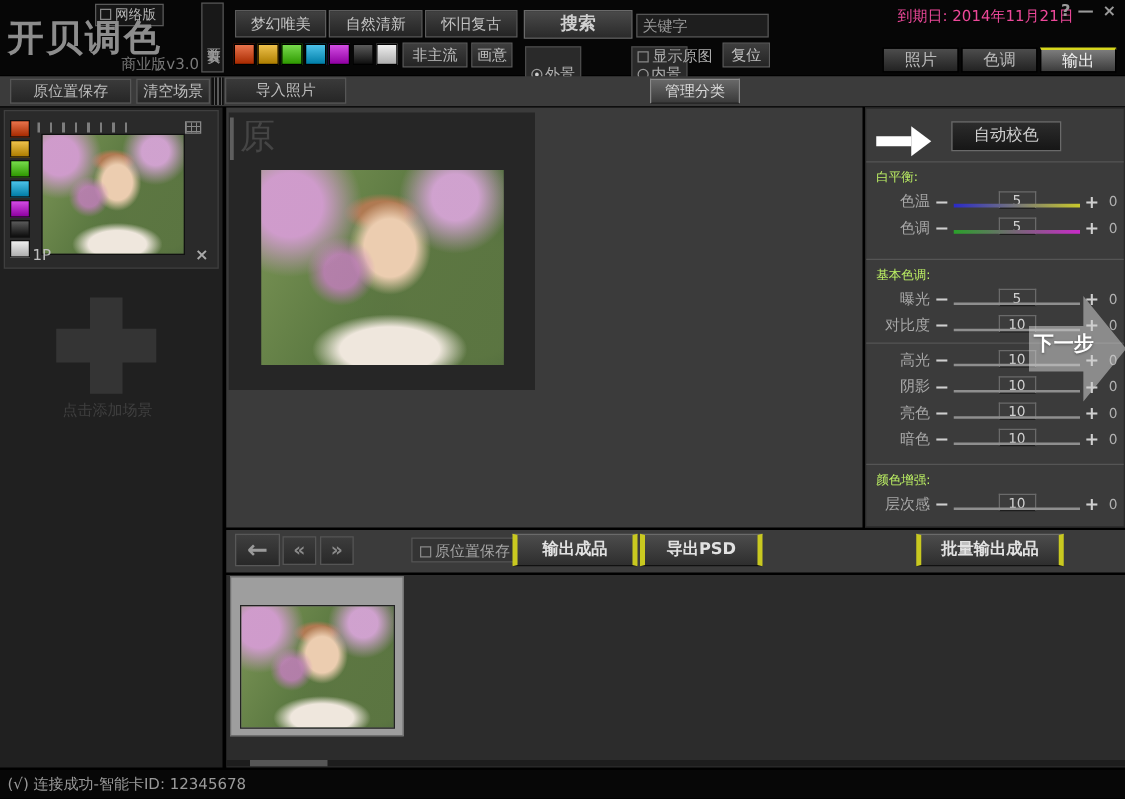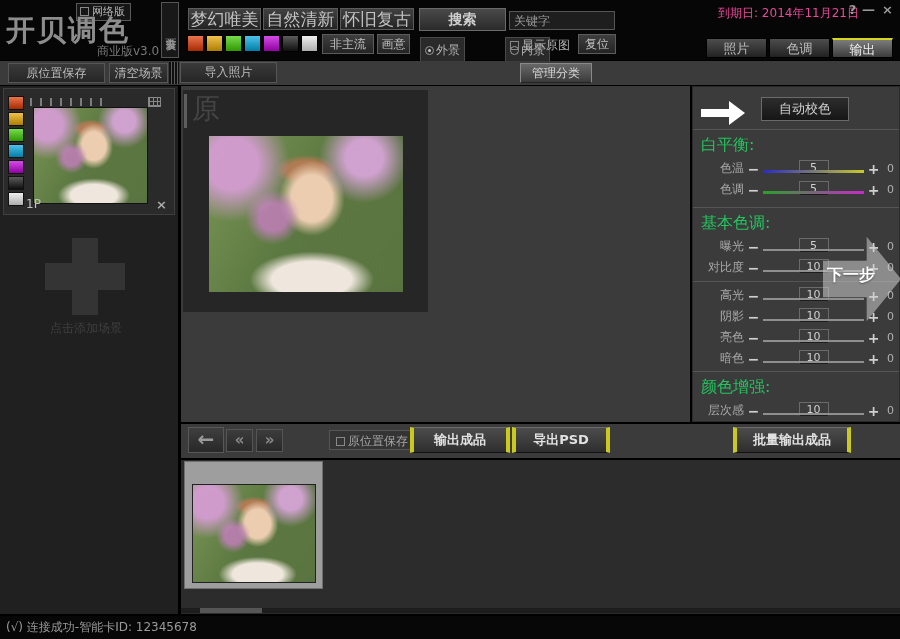--- a/index.html
+++ b/index.html
@@ -7,29 +7,29 @@
   .win{position:relative;width:900px;height:639px;background:#000;overflow:hidden;}
 
   
   .topbar{position:absolute;left:0;top:0;width:900px;height:60px;background:#060606;}
   .net-ed{position:absolute;left:76px;top:3px;font-size:11px;color:#b5b5b5;border:1px solid #5a5a5a;padding:0 5px 1px 3px;background:#161616;}
   .cbx{display:inline-block;width:9px;height:9px;border:1px solid #888;margin-right:3px;vertical-align:-1px;background:transparent;}
   .app-title{position:absolute;left:6px;top:11px;font-size:29px;font-weight:bold;color:#8d8d8d;letter-spacing:2px;}
   .edition{position:absolute;left:97px;top:43px;font-size:12px;color:#787878;}
   .vtab{position:absolute;left:161px;top:2px;width:18px;height:56px;border:1px solid #555;background:#181818;color:#999;font-size:11px;writing-mode:vertical-rl;text-align:center;line-height:16px;overflow:hidden;}
 
-  .stylebtn{position:absolute;top:8px;height:22px;background:linear-gradient(#414141,#242424);border:1px solid #5c5c5c;color:#c3c3c3;font-size:17px;text-align:center;line-height:20px;}
+  .stylebtn{position:absolute;top:8px;height:22px;background:linear-gradient(#414141,#242424);border:1px solid #5c5c5c;color:#c3c3c3;font-size:12px;text-align:center;line-height:20px;}
   .searchbtn{position:absolute;left:419px;top:8px;width:87px;height:23px;background:linear-gradient(#4a4a4a,#2a2a2a);border:1px solid #6a6a6a;color:#d0d0d0;font-size:14px;font-weight:bold;text-align:center;line-height:21px;}
   .kwinput{position:absolute;left:509px;top:11px;width:106px;height:19px;background:#1e1e1e;border:1px solid #555;color:#999;font-size:12px;padding:0 4px;}
   .kwinput::placeholder{color:#9a9a9a;}
 
   .swatches{position:absolute;left:187px;top:35px;display:flex;gap:2px;}
   .swatches .sw{width:17px;height:17px;border:1px solid #000;}
   .smallbtn{position:absolute;top:34px;height:20px;background:linear-gradient(#3e3e3e,#242424);border:1px solid #5c5c5c;color:#c0c0c0;font-size:12px;text-align:center;line-height:18px;}
-  .radio-lab{position:absolute;top:37px;font-size:12px;color:#b0b0b0;border:1px solid #4a4a4a;padding:4px 4px;background:#2a2a2a;}
+  .radio-lab{position:absolute;top:37px;font-size:12px;color:#b0b0b0;border:1px solid #4a4a4a;padding:13px 4px;background:#2a2a2a;}
   .radio{display:inline-block;width:9px;height:9px;border:1px solid #999;border-radius:50%;position:relative;margin-right:2px;vertical-align:-1px;}
   .radio.sel::after{content:'';position:absolute;left:2px;top:2px;width:3px;height:3px;background:#ccc;border-radius:50%;}
   .chk-lab{position:absolute;top:37px;font-size:12px;color:#b0b0b0;}
 
   .expiry{position:absolute;left:718px;top:5px;font-size:12px;color:#ec4899;}
   .winctl{position:absolute;top:2px;width:15px;height:15px;color:#9a9a9a;font-size:13px;font-weight:bold;text-align:center;line-height:15px;}
 
   .tab{position:absolute;top:38px;width:61px;height:20px;background:linear-gradient(#4d4d4d,#222);border:1px solid #000;color:#bbb;font-size:13px;text-align:center;line-height:19px;}
   .tab.active{background:linear-gradient(#7c7c7c,#3c3c3c);border-top:2px solid #d6d61e;color:#efefef;}
 
@@ -62,21 +62,21 @@
   .orig-mark{position:absolute;left:9px;top:0px;font-size:28px;color:#454545;}
   .main-photo{position:absolute;left:26px;top:46px;width:194px;height:156px;}
 
   
   .rightpanel{position:absolute;left:692px;top:86px;width:208px;height:336px;background:#3b3b3b;border:1px solid #2a2a2a;}
   .bigarrow{position:absolute;left:8px;top:14px;width:46px;height:24px;}
   .bigarrow .shaft{position:absolute;left:0;top:8px;width:28px;height:8px;background:#fff;}
   .bigarrow .head{position:absolute;left:28px;top:0;width:0;height:0;border-top:12px solid transparent;border-bottom:12px solid transparent;border-left:16px solid #fff;}
   .autobtn{position:absolute;left:68px;top:10px;width:88px;height:24px;background:linear-gradient(#2c2c2c,#161616);border:1px solid #6a6a6a;color:#cfcfcf;font-size:13px;text-align:center;line-height:22px;}
   .sec{position:absolute;left:0;width:206px;border-top:1px solid #555;}
-  .sec-title{font-size:16px;color:#22c55e;margin:5px 0 2px 8px;}
+  .sec-title{font-size:10px;color:#bef264;margin:5px 0 2px 8px;}
   .srow{display:flex;align-items:center;height:21px;padding:0 5px;}
   .slabel{width:48px;text-align:right;font-size:12px;color:#a8a8a8;padding-right:2px;white-space:nowrap;}
   .sbtn{width:15px;font-size:14px;font-weight:bold;color:#cfcfcf;text-align:center;line-height:14px;}
   .strack{flex:1;height:13px;position:relative;margin:0 2px;}
   .strack::after{content:'';position:absolute;left:0;right:0;bottom:2px;height:2px;background:#8f8f8f;}
   .strack.temp::after{height:3px;background:linear-gradient(90deg,#2a2ac8,#c8c82a);}
   .strack.tint::after{height:3px;background:linear-gradient(90deg,#2aa02a,#c82ac8);}
   .sval{position:absolute;left:50%;top:-2px;transform:translateX(-50%);width:30px;height:14px;background:#3c3c3c;border:1px solid #6a6a6a;border-bottom-color:#1d1d1d;font-size:11px;color:#cfcfcf;text-align:center;line-height:13px;}
   .scur{width:13px;text-align:right;font-size:11px;color:#b0b0b0;}
   .hdiv{height:1px;background:#555;margin:3px 0;}

